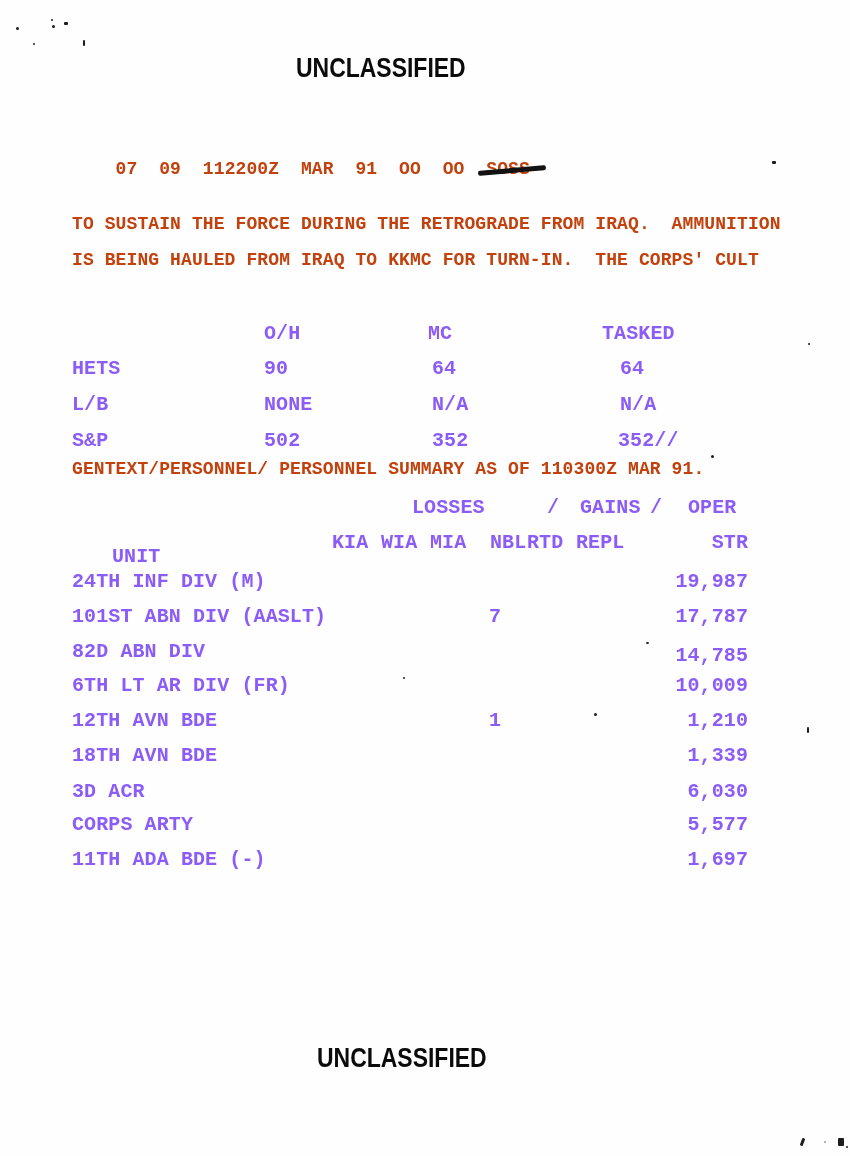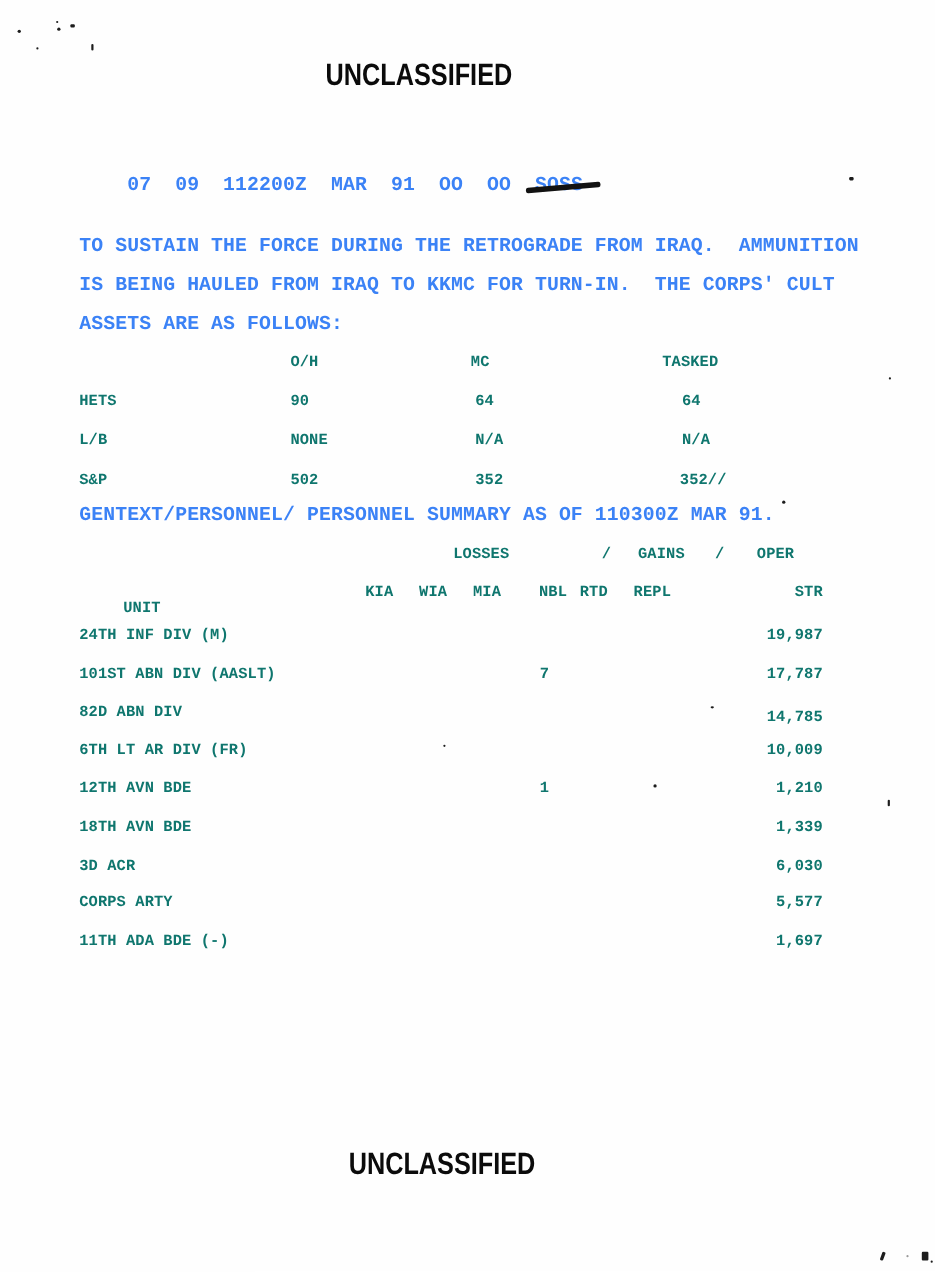--- a/index.html
+++ b/index.html
@@ -16,29 +16,29 @@
     font-family: "Liberation Mono", "DejaVu Sans Mono", monospace;
     color: #161616;
   }
   
   .line {
     position: absolute;
     font-size: 18px;
     font-weight: 600;
     letter-spacing: 0.1px;
     white-space: pre;
-    color: #3b82f6;
+    color: #c2410c;
   }
   .cell {
     position: absolute;
-    font-size: 14px;
+    font-size: 20px;
     font-weight: 600;
     letter-spacing: 0.1px;
     white-space: pre;
-    color: #0f766e;
+    color: #8b5cf6;
   }
   .cell.center { text-align: center; }
   .cell.right  { text-align: right; }
 
   
   .unclass {
     position: absolute;
     font-family: "Liberation Sans", sans-serif;
     font-weight: 700;
     font-size: 28px;
@@ -81,21 +81,20 @@
 <div class="page">
 
   <div class="unclass" style="left:296px; top:52px;">UNCLASSIFIED</div>
 
   <div class="line" style="left:72px; top:139px;">
     <span>07  09  112200Z  MAR  91  OO  OO  </span><span class="struck">SOSS</span>
   </div>
 
   <div class="line" style="left:72px; top:214px;">TO SUSTAIN THE FORCE DURING THE RETROGRADE FROM IRAQ.  AMMUNITION</div>
   <div class="line" style="left:72px; top:250px;">IS BEING HAULED FROM IRAQ TO KKMC FOR TURN-IN.  THE CORPS' CULT</div>
-  <div class="line" style="left:72px; top:285px;">ASSETS ARE AS FOLLOWS:</div>
 
   <div>
     <div class="cell" style="left:264px; top:322px;">O/H</div>
     <div class="cell" style="left:428px; top:322px;">MC</div>
     <div class="cell" style="left:602px; top:322px;">TASKED</div>
 
     <div>
       <div class="cell" style="left:72px;  top:357px;">HETS</div>
       <div class="cell" style="left:264px; top:357px;">90</div>
       <div class="cell" style="left:432px; top:357px;">64</div>

